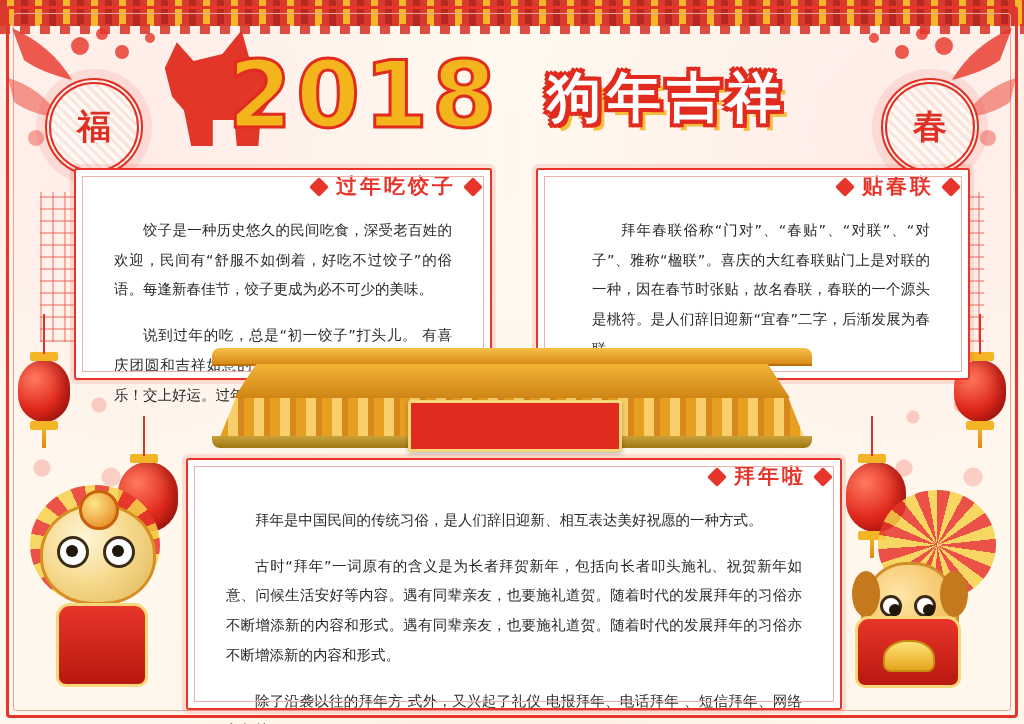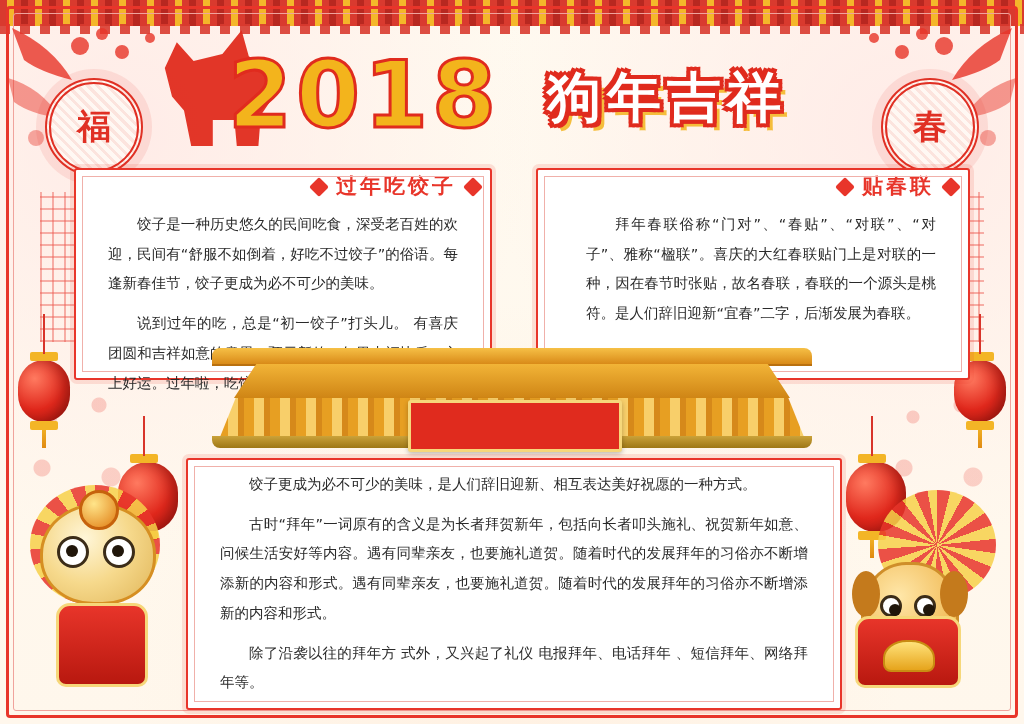--- a/index.html
+++ b/index.html
@@ -202,21 +202,21 @@
     vertical-align: middle;
     border-radius: 2px;
   }
   .panel-body {
     color: #2a2a2a;
     font-size: 14.5px;
     line-height: 2.05;
     padding: 0 22px;
     text-align: justify;
   }
-  .panel-body p { margin: 10px; text-indent: 2em; }
+  .panel-body p { margin: 16px; text-indent: 2em; }
 
   #panel-dumpling { left: 74px; top: 168px; width: 414px; height: 208px; }
   #panel-couplet  { left: 536px; top: 168px; width: 414px; height: 208px; padding-left: 16px; }
   #panel-newyear  { left: 186px; top: 458px; width: 652px; height: 248px; }
 
   
   .roof {
     position: absolute;
     left: 212px; top: 348px;
     width: 600px; height: 118px;
@@ -449,22 +449,25 @@
   <div class="roof">
     <div class="ridge"></div>
     <div class="slab"></div>
     <div class="tiles"></div>
     <div class="eave"></div>
     <div class="plaque"></div>
   </div>
 
   <div class="panel" id="panel-newyear">
     <div class="panel-inner-line"></div>
+    <div class="panel-title">
+      <span class="knot"></span><span>拜年啦</span><span class="knot"></span>
+    </div>
     <div class="panel-body">
-      <p>饺子更成为必不可少的美味，是人们辞旧迎新、相互表达美好祝愿的一种方式。</p>
+      <p>拜年是中国民间的传统习俗，是人们辞旧迎新、相互表达美好祝愿的一种方式。</p>
       <p>古时“拜年”一词原有的含义是为长者拜贺新年，包括向长者叩头施礼、祝贺新年如意、问候生活安好等内容。遇有同辈亲友，也要施礼道贺。随着时代的发展拜年的习俗亦不断增添新的内容和形式。遇有同辈亲友，也要施礼道贺。随着时代的发展拜年的习俗亦不断增添新的内容和形式。</p>
       <p>除了沿袭以往的拜年方 式外，又兴起了礼仪 电报拜年、电话拜年 、短信拜年、网络拜年等。</p>
     </div>
   </div>
 
   <div class="mascot lion-left">
     <div class="lion-mane" style="left:10px; top:0;"></div>
     <div class="lion-head" style="left:20px; top:18px;">
       <div class="lion-horn" style="left:36px; top:-16px;"></div>
       <div class="lion-eye" style="left:14px; top:30px;"></div>

